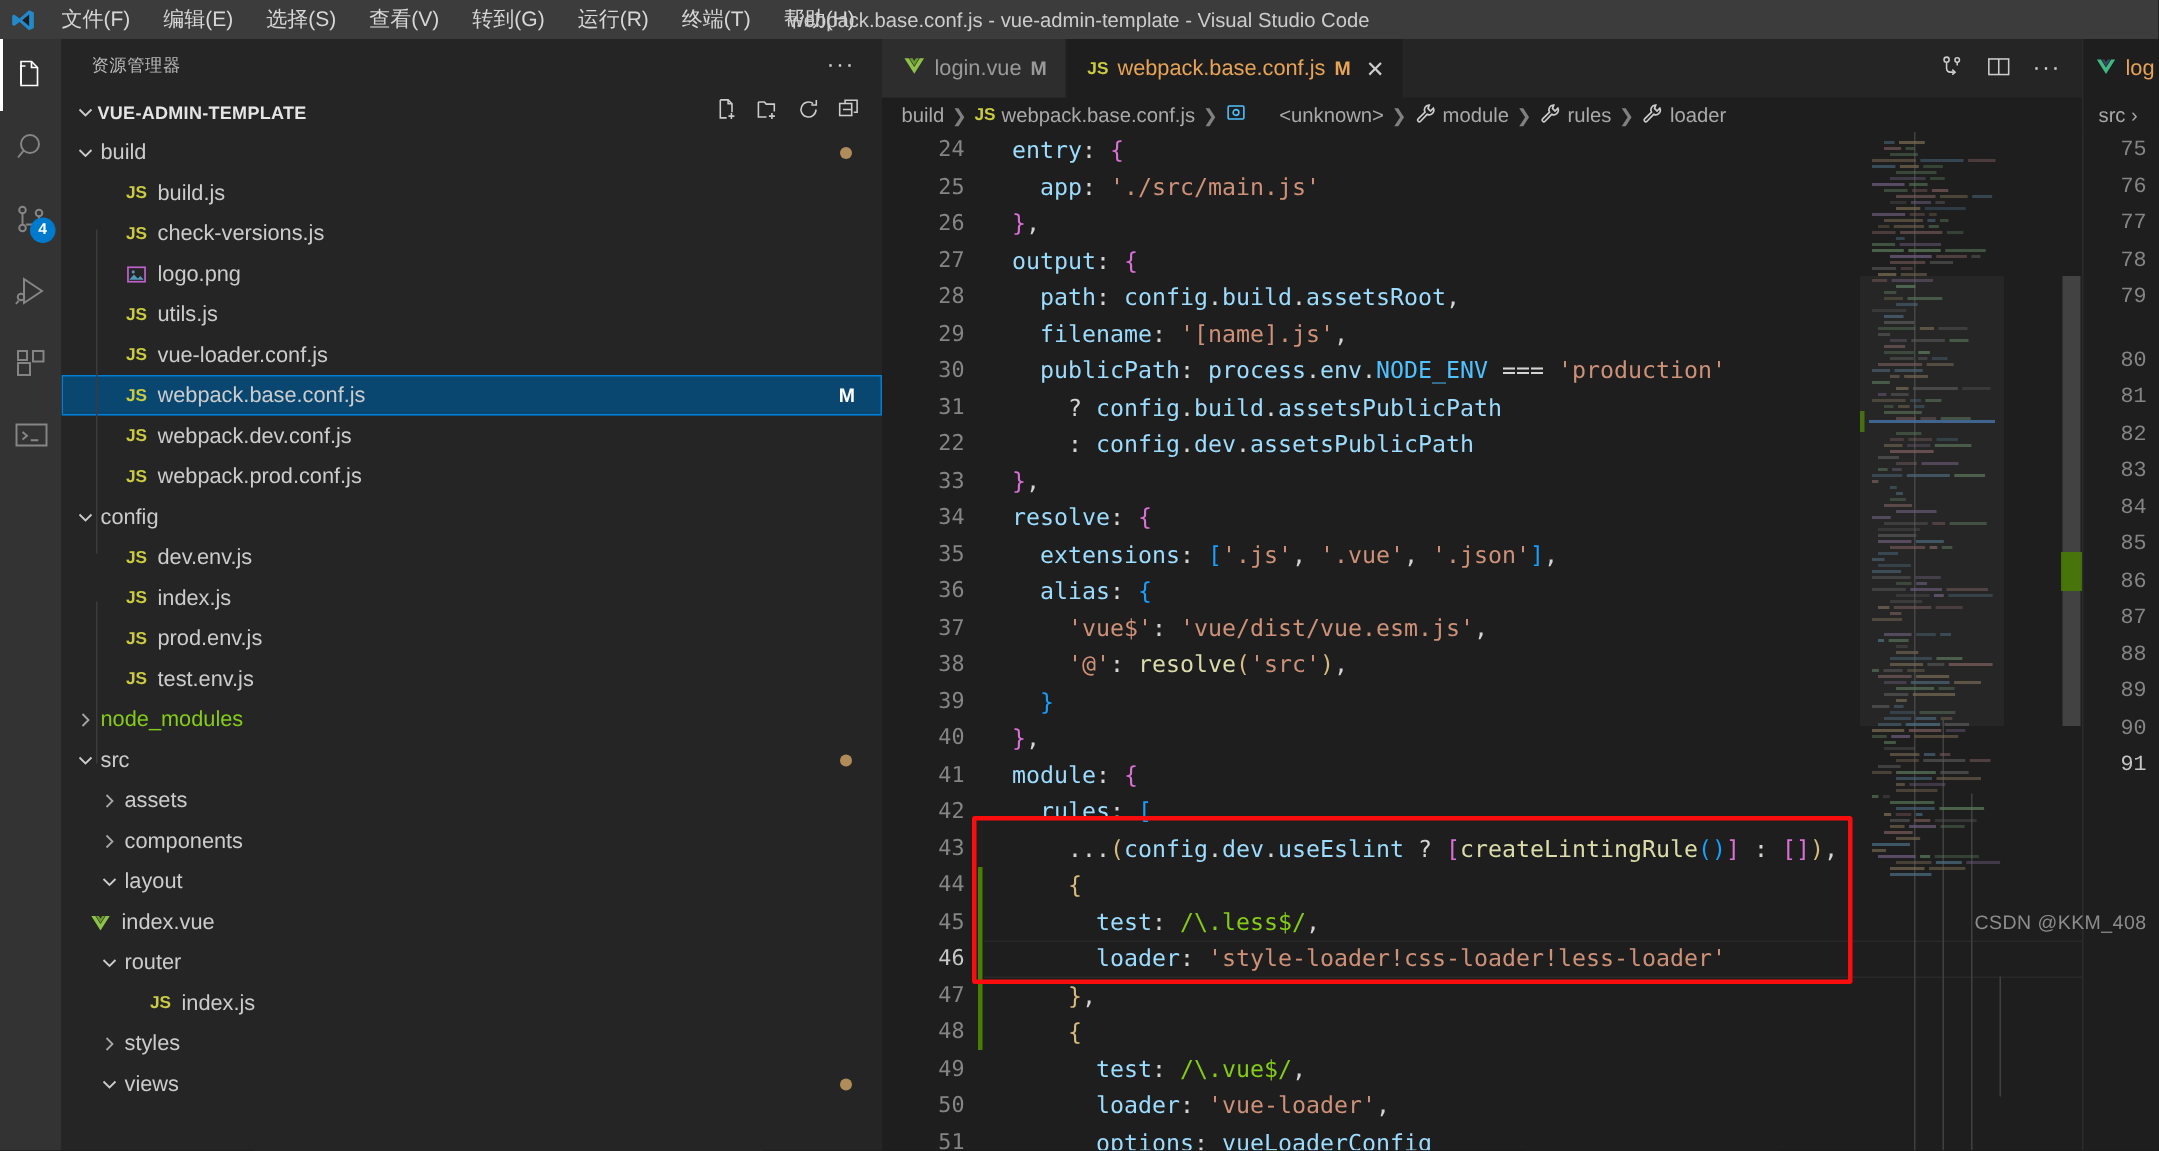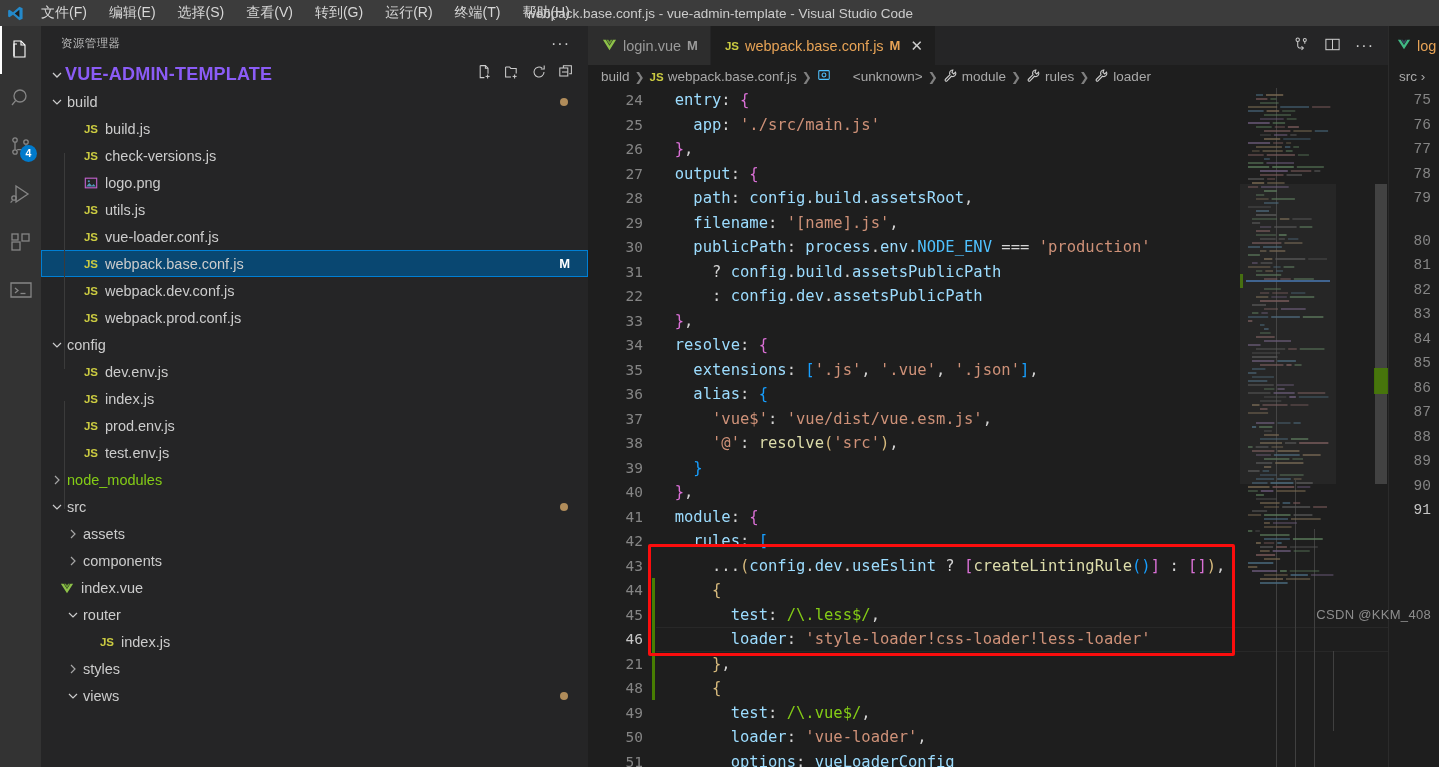--- a/index.html
+++ b/index.html
@@ -47,21 +47,21 @@
     position:absolute; top:26px; left:41px; width:547px; height:741px;
     background:#252526; overflow:hidden;
   }
   .sb-title {
     height:35px; display:flex; align-items:center; justify-content:space-between;
     padding:0 18px 0 20px; font-size:11.5px; letter-spacing:.4px; color:#bbbbbb;
   }
   .sb-dots { color:#cccccc; font-size:16px; letter-spacing:1px; line-height:8px; }
   .tree-root {
     height:27px; display:flex; align-items:center; padding-left:8px;
-    font-size:18px; font-weight:bold; color:#8b5cf6; letter-spacing:.2px;
+    font-size:12px; font-weight:bold; color:#e5e5e5; letter-spacing:.2px;
   }
   .tree-root .actions { margin-left:auto; display:flex; gap:11px; padding-right:14px; }
   .chev { width:16px; height:16px; display:inline-block; flex:none; }
   .row {
     height:27px; display:flex; align-items:center; font-size:14.5px;
     color:#cccccc; position:relative; white-space:nowrap;
   }
   .row.selected { background:#094771; outline:1px solid #007fd4; outline-offset:-1px; }
   .row .lbl { overflow:hidden; text-overflow:ellipsis; }
   .row .mark { margin-left:auto; padding-right:18px; font-size:13px; font-weight:bold; color:#e2c08d; }
@@ -389,20 +389,26 @@
           <span class="chev"><svg width="16" height="16" viewBox="0 0 16 16" fill="none" stroke="#a6a6a6" stroke-width="1.2">
               <path d="M6 4 l4 4 l-4 4"></path>
             </svg></span>
           <span class="lbl" style="margin-left: 2px;">assets</span>
         </div>
         <div class="row" style="padding-left: 24px;">
           <span class="chev"><svg width="16" height="16" viewBox="0 0 16 16" fill="none" stroke="#a6a6a6" stroke-width="1.2">
               <path d="M6 4 l4 4 l-4 4"></path>
             </svg></span>
           <span class="lbl" style="margin-left: 2px;">components</span>
+        </div>
+        <div class="row" style="padding-left: 24px;">
+          <span class="chev"><svg width="16" height="16" viewBox="0 0 16 16" fill="none" stroke="#cccccc" stroke-width="1.2">
+              <path d="M4 6 l4 4 l4 -4"></path>
+            </svg></span>
+          <span class="lbl" style="margin-left: 2px;">layout</span>
         </div>
         <div class="row" style="">
           <span class="chev"></span>
           <span class="ficon">
             <svg width="14" height="14" viewBox="0 0 16 16">
               <path d="M1 3 h3.1 L8 9.2 L11.9 3 H15 L8 14 Z" fill="#8dc149"></path>
               <path d="M4.6 3 h2.2 L8 5 L9.2 3 h2.2 L8 8.3 Z" fill="#6a9a33"></path>
             </svg>
           </span>
           <span class="lbl" style="margin-left: 4px;">index.vue</span>
@@ -534,21 +540,21 @@
           <div class="gl">37</div>
           <div class="gl">38</div>
           <div class="gl">39</div>
           <div class="gl">40</div>
           <div class="gl">41</div>
           <div class="gl">42</div>
           <div class="gl">43</div>
           <div class="gl">44</div>
           <div class="gl">45</div>
           <div class="gl cur">46</div>
-          <div class="gl">21</div>
+          <div class="gl">47</div>
           <div class="gl">48</div>
           <div class="gl">49</div>
           <div class="gl">50</div>
           <div class="gl">51</div>
         </div>
 
       <div class="gitadd" style="top:490px;height:122px;"></div>
 
       <div class="curline" style="top:539px;"></div>
       <div class="codelines" id="codelines"><div class="codetext"><div class="ln"><span class="t-plain">  </span><span class="t-prop">entry</span><span class="t-plain">: </span><span class="p-p">{</span></div><div class="ln"><span class="t-plain">    </span><span class="t-prop">app</span><span class="t-plain">: </span><span class="t-str">'./src/main.js'</span></div><div class="ln"><span class="t-plain">  </span><span class="p-p">}</span><span class="t-plain">,</span></div><div class="ln"><span class="t-plain">  </span><span class="t-prop">output</span><span class="t-plain">: </span><span class="p-p">{</span></div><div class="ln"><span class="t-plain">    </span><span class="t-prop">path</span><span class="t-plain">: </span><span class="t-prop">config</span><span class="t-plain">.</span><span class="t-prop">build</span><span class="t-plain">.</span><span class="t-prop">assetsRoot</span><span class="t-plain">,</span></div><div class="ln"><span class="t-plain">    </span><span class="t-prop">filename</span><span class="t-plain">: </span><span class="t-str">'[name].js'</span><span class="t-plain">,</span></div><div class="ln"><span class="t-plain">    </span><span class="t-prop">publicPath</span><span class="t-plain">: </span><span class="t-prop">process</span><span class="t-plain">.</span><span class="t-prop">env</span><span class="t-plain">.</span><span class="t-const">NODE_ENV</span><span class="t-plain"> === </span><span class="t-str">'production'</span></div><div class="ln"><span class="t-plain">      ? </span><span class="t-prop">config</span><span class="t-plain">.</span><span class="t-prop">build</span><span class="t-plain">.</span><span class="t-prop">assetsPublicPath</span></div><div class="ln"><span class="t-plain">      : </span><span class="t-prop">config</span><span class="t-plain">.</span><span class="t-prop">dev</span><span class="t-plain">.</span><span class="t-prop">assetsPublicPath</span></div><div class="ln"><span class="t-plain">  </span><span class="p-p">}</span><span class="t-plain">,</span></div><div class="ln"><span class="t-plain">  </span><span class="t-prop">resolve</span><span class="t-plain">: </span><span class="p-p">{</span></div><div class="ln"><span class="t-plain">    </span><span class="t-prop">extensions</span><span class="t-plain">: </span><span class="p-b">[</span><span class="t-str">'.js'</span><span class="t-plain">, </span><span class="t-str">'.vue'</span><span class="t-plain">, </span><span class="t-str">'.json'</span><span class="p-b">]</span><span class="t-plain">,</span></div><div class="ln"><span class="t-plain">    </span><span class="t-prop">alias</span><span class="t-plain">: </span><span class="p-b">{</span></div><div class="ln"><span class="t-plain">      </span><span class="t-str">'vue$'</span><span class="t-plain">: </span><span class="t-str">'vue/dist/vue.esm.js'</span><span class="t-plain">,</span></div><div class="ln"><span class="t-plain">      </span><span class="t-str">'@'</span><span class="t-plain">: </span><span class="t-fn">resolve</span><span class="p-y">(</span><span class="t-str">'src'</span><span class="p-y">)</span><span class="t-plain">,</span></div><div class="ln"><span class="t-plain">    </span><span class="p-b">}</span></div><div class="ln"><span class="t-plain">  </span><span class="p-p">}</span><span class="t-plain">,</span></div><div class="ln"><span class="t-plain">  </span><span class="t-prop">module</span><span class="t-plain">: </span><span class="p-p">{</span></div><div class="ln"><span class="t-plain">    </span><span class="t-prop">rules</span><span class="t-plain">: </span><span class="p-b">[</span></div><div class="ln"><span class="t-plain">      ...</span><span class="p-y">(</span><span class="t-prop">config</span><span class="t-plain">.</span><span class="t-prop">dev</span><span class="t-plain">.</span><span class="t-prop">useEslint</span><span class="t-plain"> ? </span><span class="p-p">[</span><span class="t-fn">createLintingRule</span><span class="p-b">(</span><span class="p-b">)</span><span class="p-p">]</span><span class="t-plain"> : </span><span class="p-p">[]</span><span class="p-y">)</span><span class="t-plain">,</span></div><div class="ln"><span class="t-plain">      </span><span class="p-y">{</span></div><div class="ln"><span class="t-plain">        </span><span class="t-prop">test</span><span class="t-plain">: </span><span class="t-re">/\.less$/</span><span class="t-plain">,</span></div><div class="ln"><span class="t-plain">        </span><span class="t-prop">loader</span><span class="t-plain">: </span><span class="t-str">'style-loader!css-loader!less-loader'</span></div><div class="ln"><span class="t-plain">      </span><span class="p-y">}</span><span class="t-plain">,</span></div><div class="ln"><span class="t-plain">      </span><span class="p-y">{</span></div><div class="ln"><span class="t-plain">        </span><span class="t-prop">test</span><span class="t-plain">: </span><span class="t-re">/\.vue$/</span><span class="t-plain">,</span></div><div class="ln"><span class="t-plain">        </span><span class="t-prop">loader</span><span class="t-plain">: </span><span class="t-str">'vue-loader'</span><span class="t-plain">,</span></div><div class="ln"><span class="t-plain">        </span><span class="t-prop">options</span><span class="t-plain">: </span><span class="t-prop">vueLoaderConfig</span></div></div></div>

